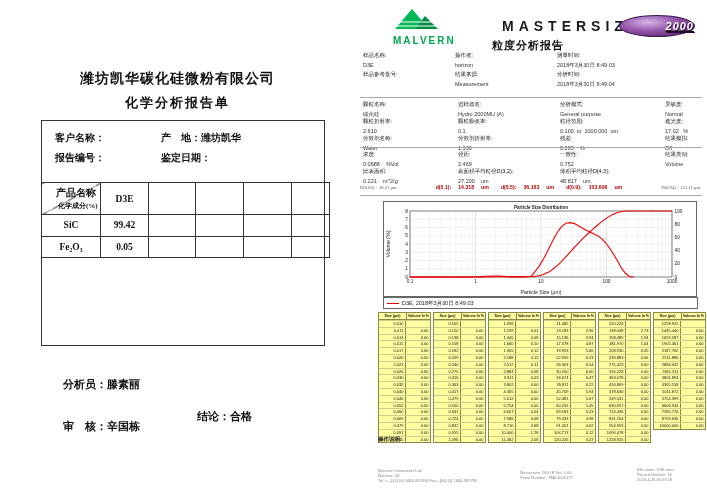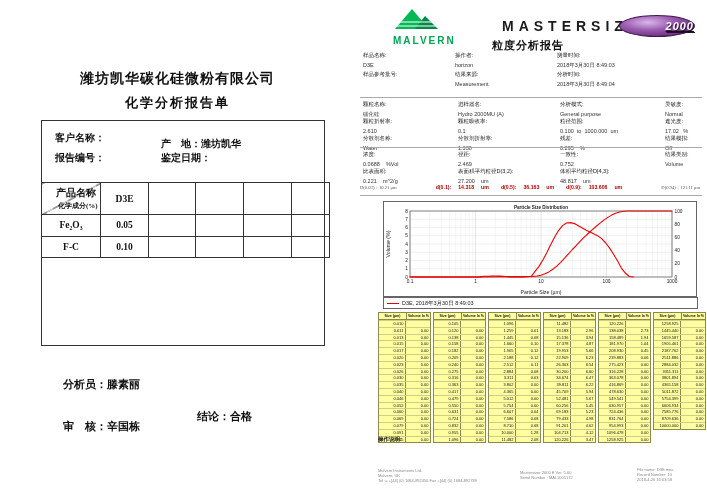--- a/index.html
+++ b/index.html
@@ -66,48 +66,48 @@
 <body>
 
 <div class="abs" style="left:0;top:0;width:355px;height:500px;">
 
   <div class="abs cn l-title2" style="left:0;top:94px;width:355px;text-align:center;">化学分析报告单</div>
   <div class="abs cn l-title" style="left:0;top:70px;width:355px;text-align:center;">潍坊凯华碳化硅微粉有限公司</div>
 
   <div class="abs l-box" style="left:41px;top:120px;width:282px;height:224px;"></div>
 
   <span class="abs cn l-hfield" style="left:55px;top:131px;">客户名称：</span>
-  <span class="abs cn l-hfield" style="left:161px;top:131px;margin-top:6px;"><span>产    地：</span><span>潍坊凯华</span></span>
+  <span class="abs cn l-hfield" style="left:161px;top:131px;"><span>产    地：</span><span>潍坊凯华</span></span>
   <span class="abs cn l-hfield" style="left:55px;top:151px;">报告编号：</span>
   <span class="abs cn l-hfield" style="left:161px;top:151px;">鉴定日期：</span>
 
   <table class="comp abs" id="comp-table" style="left:41px;top:182px;">
       <tbody>
         <tr style="height:32px;">
           <td class="diag" style="width:58px;">
             <span class="diag-top">产品名称</span>
             <span class="diag-bot">化学成分(%)</span>
           </td>
           <td style="width:47px;">D3E</td>
           <td style="width:46px;"></td>
           <td style="width:47px;"></td>
           <td style="width:47px;"></td>
           <td style="width:37px;"></td>
         </tr>
         <tr style="height:21.7px;">
-          <td>Fe₂O₃</td>
-          <td>0.05</td>
+          <td>SiC</td>
+          <td>99.42</td>
           <td></td>
           <td></td>
           <td></td>
           <td></td>
         </tr>
         <tr style="height:21.7px;">
-          <td>F-C</td>
-          <td>0.10</td>
+          <td>Fe₂O₃</td>
+          <td>0.05</td>
           <td></td>
           <td></td>
           <td></td>
           <td></td>
         </tr>
       </tbody>
     </table>
 
   <div class="abs cn sig" style="left:63px;top:377px;"><span>分析员：</span><span>滕素丽</span></div>
   <div class="abs cn sig" style="left:197px;top:377px;margin-top:32px;"><span>结论：</span><span>合格</span></div>

